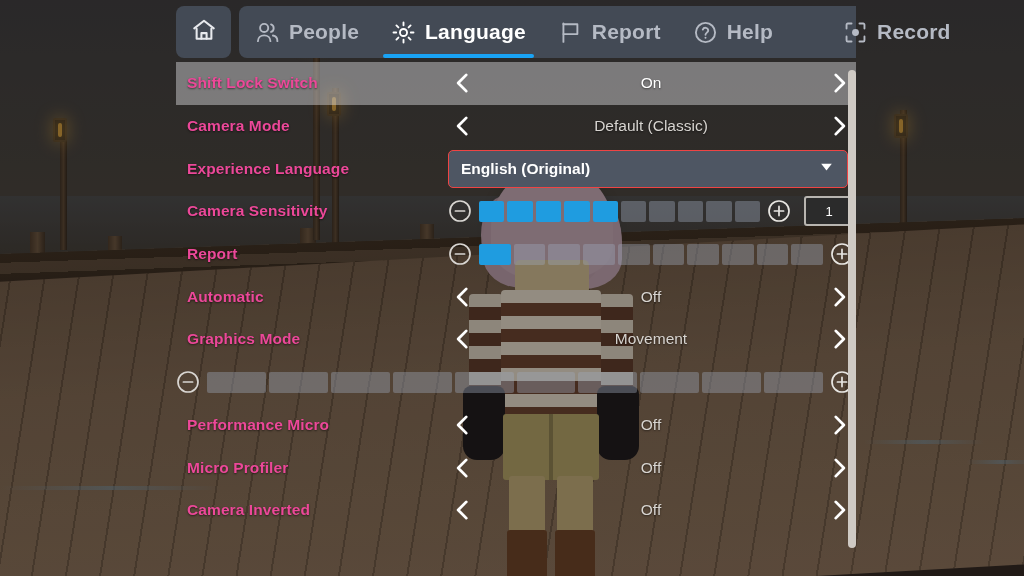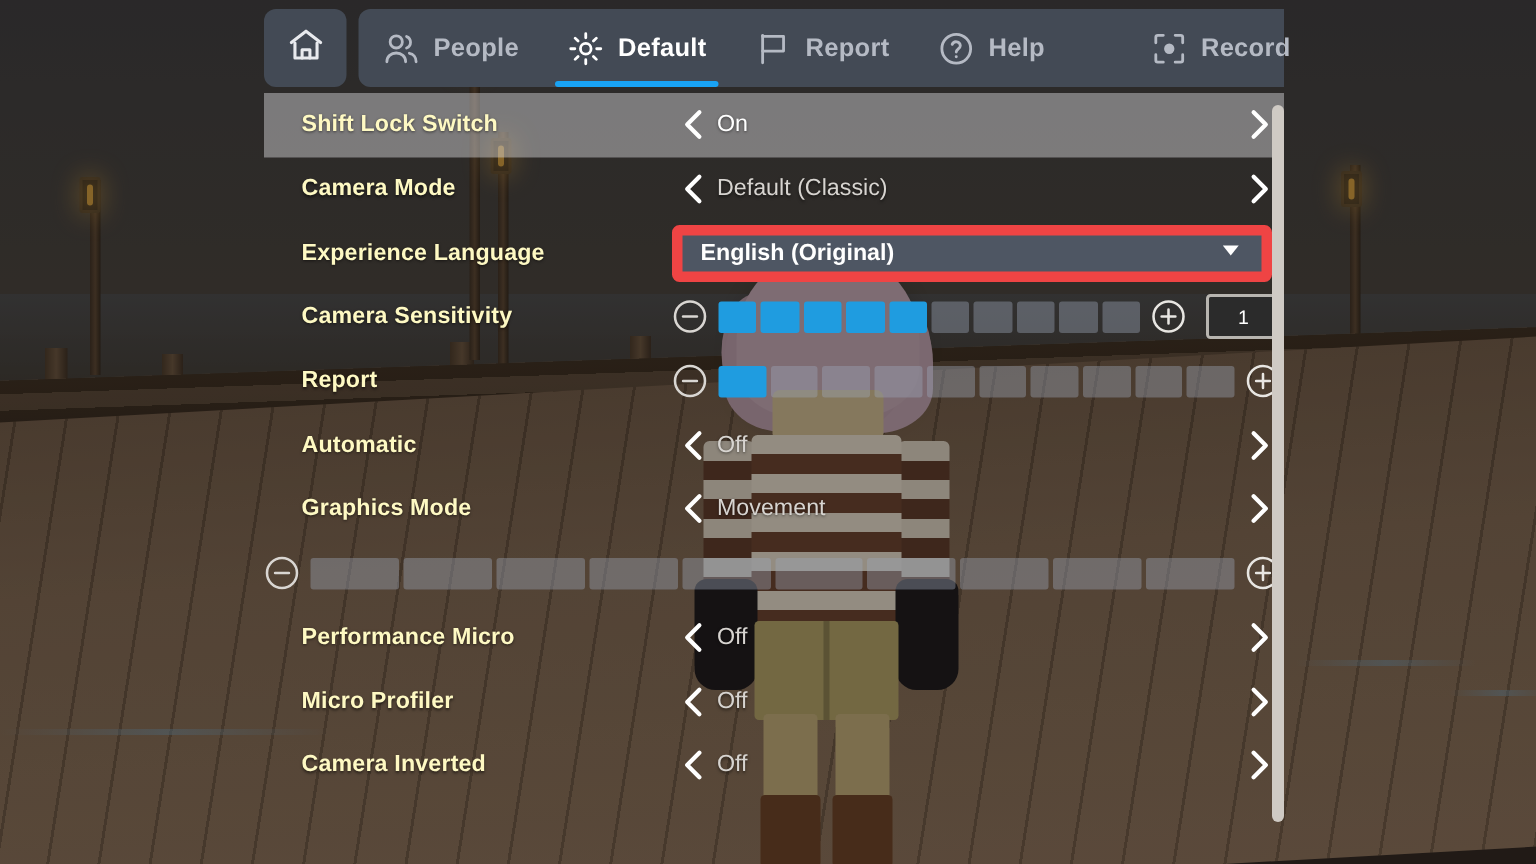--- a/index.html
+++ b/index.html
@@ -91,66 +91,66 @@
     display:flex; align-items:center; justify-content:center;
   }
   #tabstrip{
     position:absolute; left:63px; top:6px; width:617px; height:52px;
     background:#434a55; border-radius:8px 0 0 8px;
     display:flex; align-items:stretch;
   }
   .tab{
     position:relative; display:flex; align-items:center; gap:9px;
     padding:0 16px; cursor:pointer; color:#b5bac4;
-    font-size:17px; font-weight:bold; letter-spacing:.2px;
+    font-size:21px; font-weight:bold; letter-spacing:.2px;
   }
   .tab .tab-label{ white-space:nowrap; }
   .tab.active{ color:#ffffff; }
   .tab.active .underline{
     position:absolute; left:8px; right:8px; bottom:0; height:4px;
     background:#19a3f5; border-radius:2px;
   }
   .tab svg{ display:block; }
   #tab-record{ margin-left:38px; }
 
   
   #settings-list{
     position:absolute; left:0; top:62px; width:680px; height:514px;
     overflow:hidden;
   }
   .row{
     position:relative; height:42.7px; display:flex; align-items:center;
   }
   .row.highlight{ background:rgba(225,225,228,.44); }
   .row-label{
-    width:272px; padding-left:25px; color:#fef9c3;
+    width:272px; padding-left:11px; color:#ec4899;
     font-size:15.5px; font-weight:bold; letter-spacing:.1px;
     text-shadow:0 1px 2px rgba(0,0,0,.55);
   }
   .row-control{ flex:1; height:100%; position:relative; display:flex; align-items:center; }
 
   
   .chev{
     position:absolute; top:50%; transform:translateY(-50%);
     width:30px; height:30px; display:flex; align-items:center; justify-content:center;
     cursor:pointer;
   }
   .chev-left{ left:0px; }
   .chev-right{ right:2px; }
   .sel-value{
     position:absolute; left:30px; right:32px; top:50%; transform:translateY(-50%);
-    color:#d7d4d0; font-size:15.5px;
+    text-align:center; color:#d7d4d0; font-size:15.5px;
     text-shadow:0 1px 2px rgba(0,0,0,.5);
   }
   .row.highlight .sel-value{ color:#ffffff; }
 
   
   .dropdown{
     position:absolute; left:0px; right:8px; top:50%; transform:translateY(-50%);
-    height:38px; background:#4e5663; border:7px solid #ef4444; border-radius:5px;
+    height:38px; background:#4e5663; border:1px solid #ef4444; border-radius:5px;
     display:flex; align-items:center; padding:0 12px; cursor:pointer;
   }
   .dropdown-value{ color:#ffffff; font-size:15.5px; font-weight:bold; flex:1; }
 
   
   .slider-wrap{
     position:absolute; left:0px; right:2px; top:50%; transform:translateY(-50%);
     height:30px; display:flex; align-items:center; gap:7px;
   }
   .step-btn{ width:24px; height:24px; flex:0 0 auto; cursor:pointer; }
@@ -253,21 +253,21 @@
         <span class="tab-label">People</span>
       </div>
 
       <div class="tab active" id="tab-settings">
         <span>
           <svg width="25" height="25" viewBox="0 0 24 24" fill="none" stroke="#ffffff" stroke-width="1.8" stroke-linecap="round" stroke-linejoin="round">
             <circle cx="12" cy="12" r="3.4"></circle>
             <path d="M12 2.4v2.6M12 19v2.6M21.6 12H19M5 12H2.4M18.8 5.2l-1.9 1.9M7.1 16.9l-1.9 1.9M18.8 18.8l-1.9-1.9M7.1 7.1 5.2 5.2"></path>
           </svg>
         </span>
-        <span class="tab-label">Default</span>
+        <span class="tab-label">Language</span>
         <span class="underline"></span>
       </div>
 
       <div class="tab" id="tab-report">
         <span>
           <svg width="25" height="25" viewBox="0 0 24 24" fill="none" stroke="#b5bac4" stroke-width="1.8" stroke-linecap="round" stroke-linejoin="round">
             <path d="M5.2 21V3.4"></path>
             <path d="M5.2 4.1h13.4v9.4H5.2"></path>
           </svg>
         </span>

